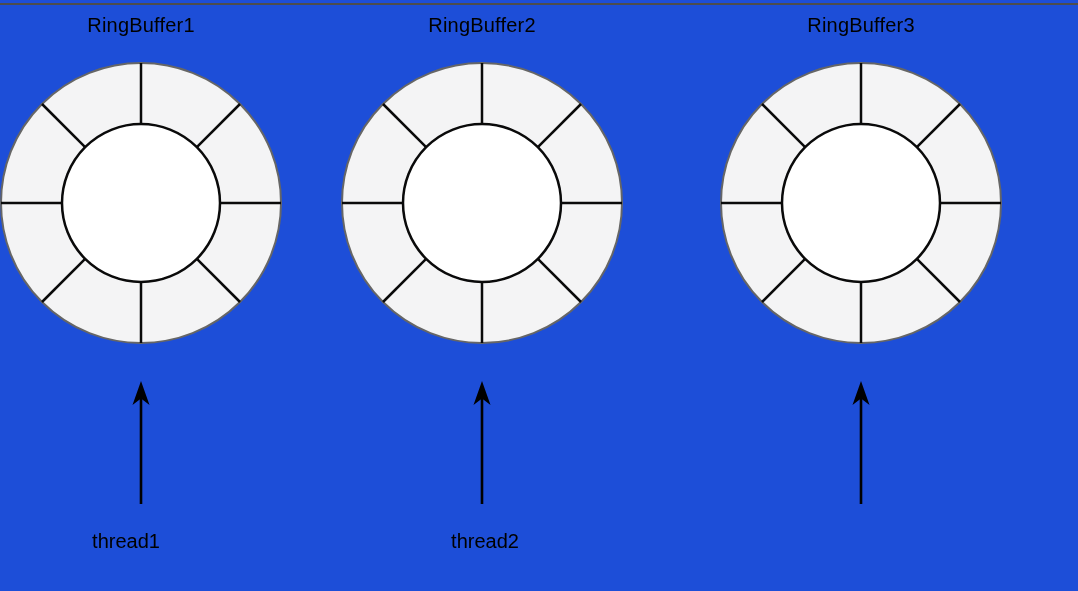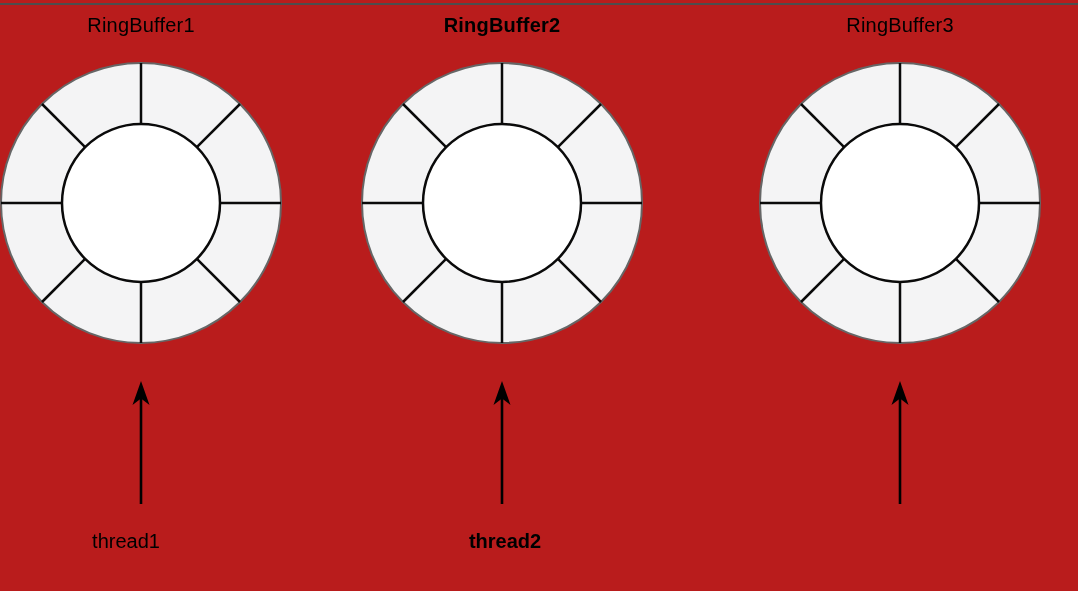--- a/index.html
+++ b/index.html
@@ -5,40 +5,40 @@
   html, body {
     margin: 0;
     padding: 0;
     background: #ffffff;
     font-family: "Liberation Sans", sans-serif;
   }
   .canvas {
     position: relative;
     width: 1078px;
     height: 591px;
-    background: #b91c1c;
+    background: #1d4ed8;
     overflow: hidden;
   }
   .top-border {
     position: absolute;
     left: 0;
     top: 3px;
     width: 1078px;
     height: 2px;
     background: #4d4d4d;
   }
   .buffer-group {
     position: absolute;
     top: 0;
     width: 284px;
     height: 591px;
   }
   .buffer-group.b1 { left: -1px; }
-  .buffer-group.b2 { left: 360px; font-weight: bold; }
-  .buffer-group.b3 { left: 758px; }
+  .buffer-group.b2 { left: 340px; }
+  .buffer-group.b3 { left: 719px; }
   .buffer-title {
     position: absolute;
     top: 13px;
     left: 0;
     width: 284px;
     text-align: center;
     font-size: 20px;
     line-height: 24px;
     color: #000000;
     letter-spacing: 0.2px;

